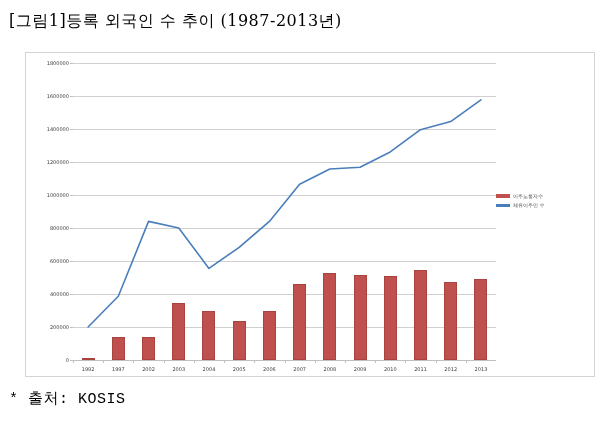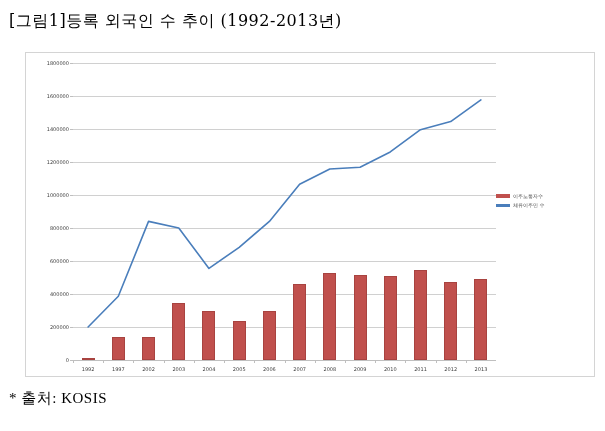--- a/index.html
+++ b/index.html
@@ -8,21 +8,21 @@
     font-family:"DejaVu Sans", sans-serif;
     overflow:hidden;position:relative;
   }
   #title{
     position:absolute;left:9px;top:11px;
     font-family:"DejaVu Serif", serif;
     font-size:16px;color:#000;white-space:nowrap;letter-spacing:.5px;
   }
   #footer{
     position:absolute;left:9px;top:389px;
-    font-family:Liberation Serif, serif;
+    font-family:Liberation Mono, monospace;
     font-size:15px;color:#000;white-space:nowrap;letter-spacing:.5px;
   }
   #chart-frame{
     position:absolute;left:25px;top:52px;width:570px;height:325px;
     border:1px solid #d4d4d4;background:#fff;box-sizing:border-box;
   }
   #plot{
     position:absolute;left:47px;top:10px;right:98px;top:10px;height:297px;
   }
   .gridline{position:absolute;left:0;right:0;height:1px;background:#d0d0d0;}
@@ -48,21 +48,21 @@
   }
   .legrow{display:flex;align-items:center;margin-bottom:3px;}
   .legswatch{width:14px;height:3px;margin-right:3px;flex:0 0 auto;}
   .legswatch.red{background:#c0504d;height:4px;}
   .legswatch.blue{background:#4a7ebb;}
   .leglabel{font-size:5px;color:#404040;white-space:nowrap;}
 </style>
 </head>
 <body>
 
-<div id="title">[그림1]등록 외국인 수 추이 (1992-2013년)</div>
+<div id="title">[그림1]등록 외국인 수 추이 (1987-2013년)</div>
 
 <div id="chart-frame">
   <div id="plot">
     <div id="gridlines">
         <div class="gridline axis0" style="top: 297px;"></div>
         <div class="ytick" style="top: 297px;">0</div>
         <div class="ytickmark" style="top: 297px;"></div>
         <div class="gridline" style="top: 264px;"></div>
         <div class="ytick" style="top: 264px;">200000</div>
         <div class="ytickmark" style="top: 264px;"></div>

